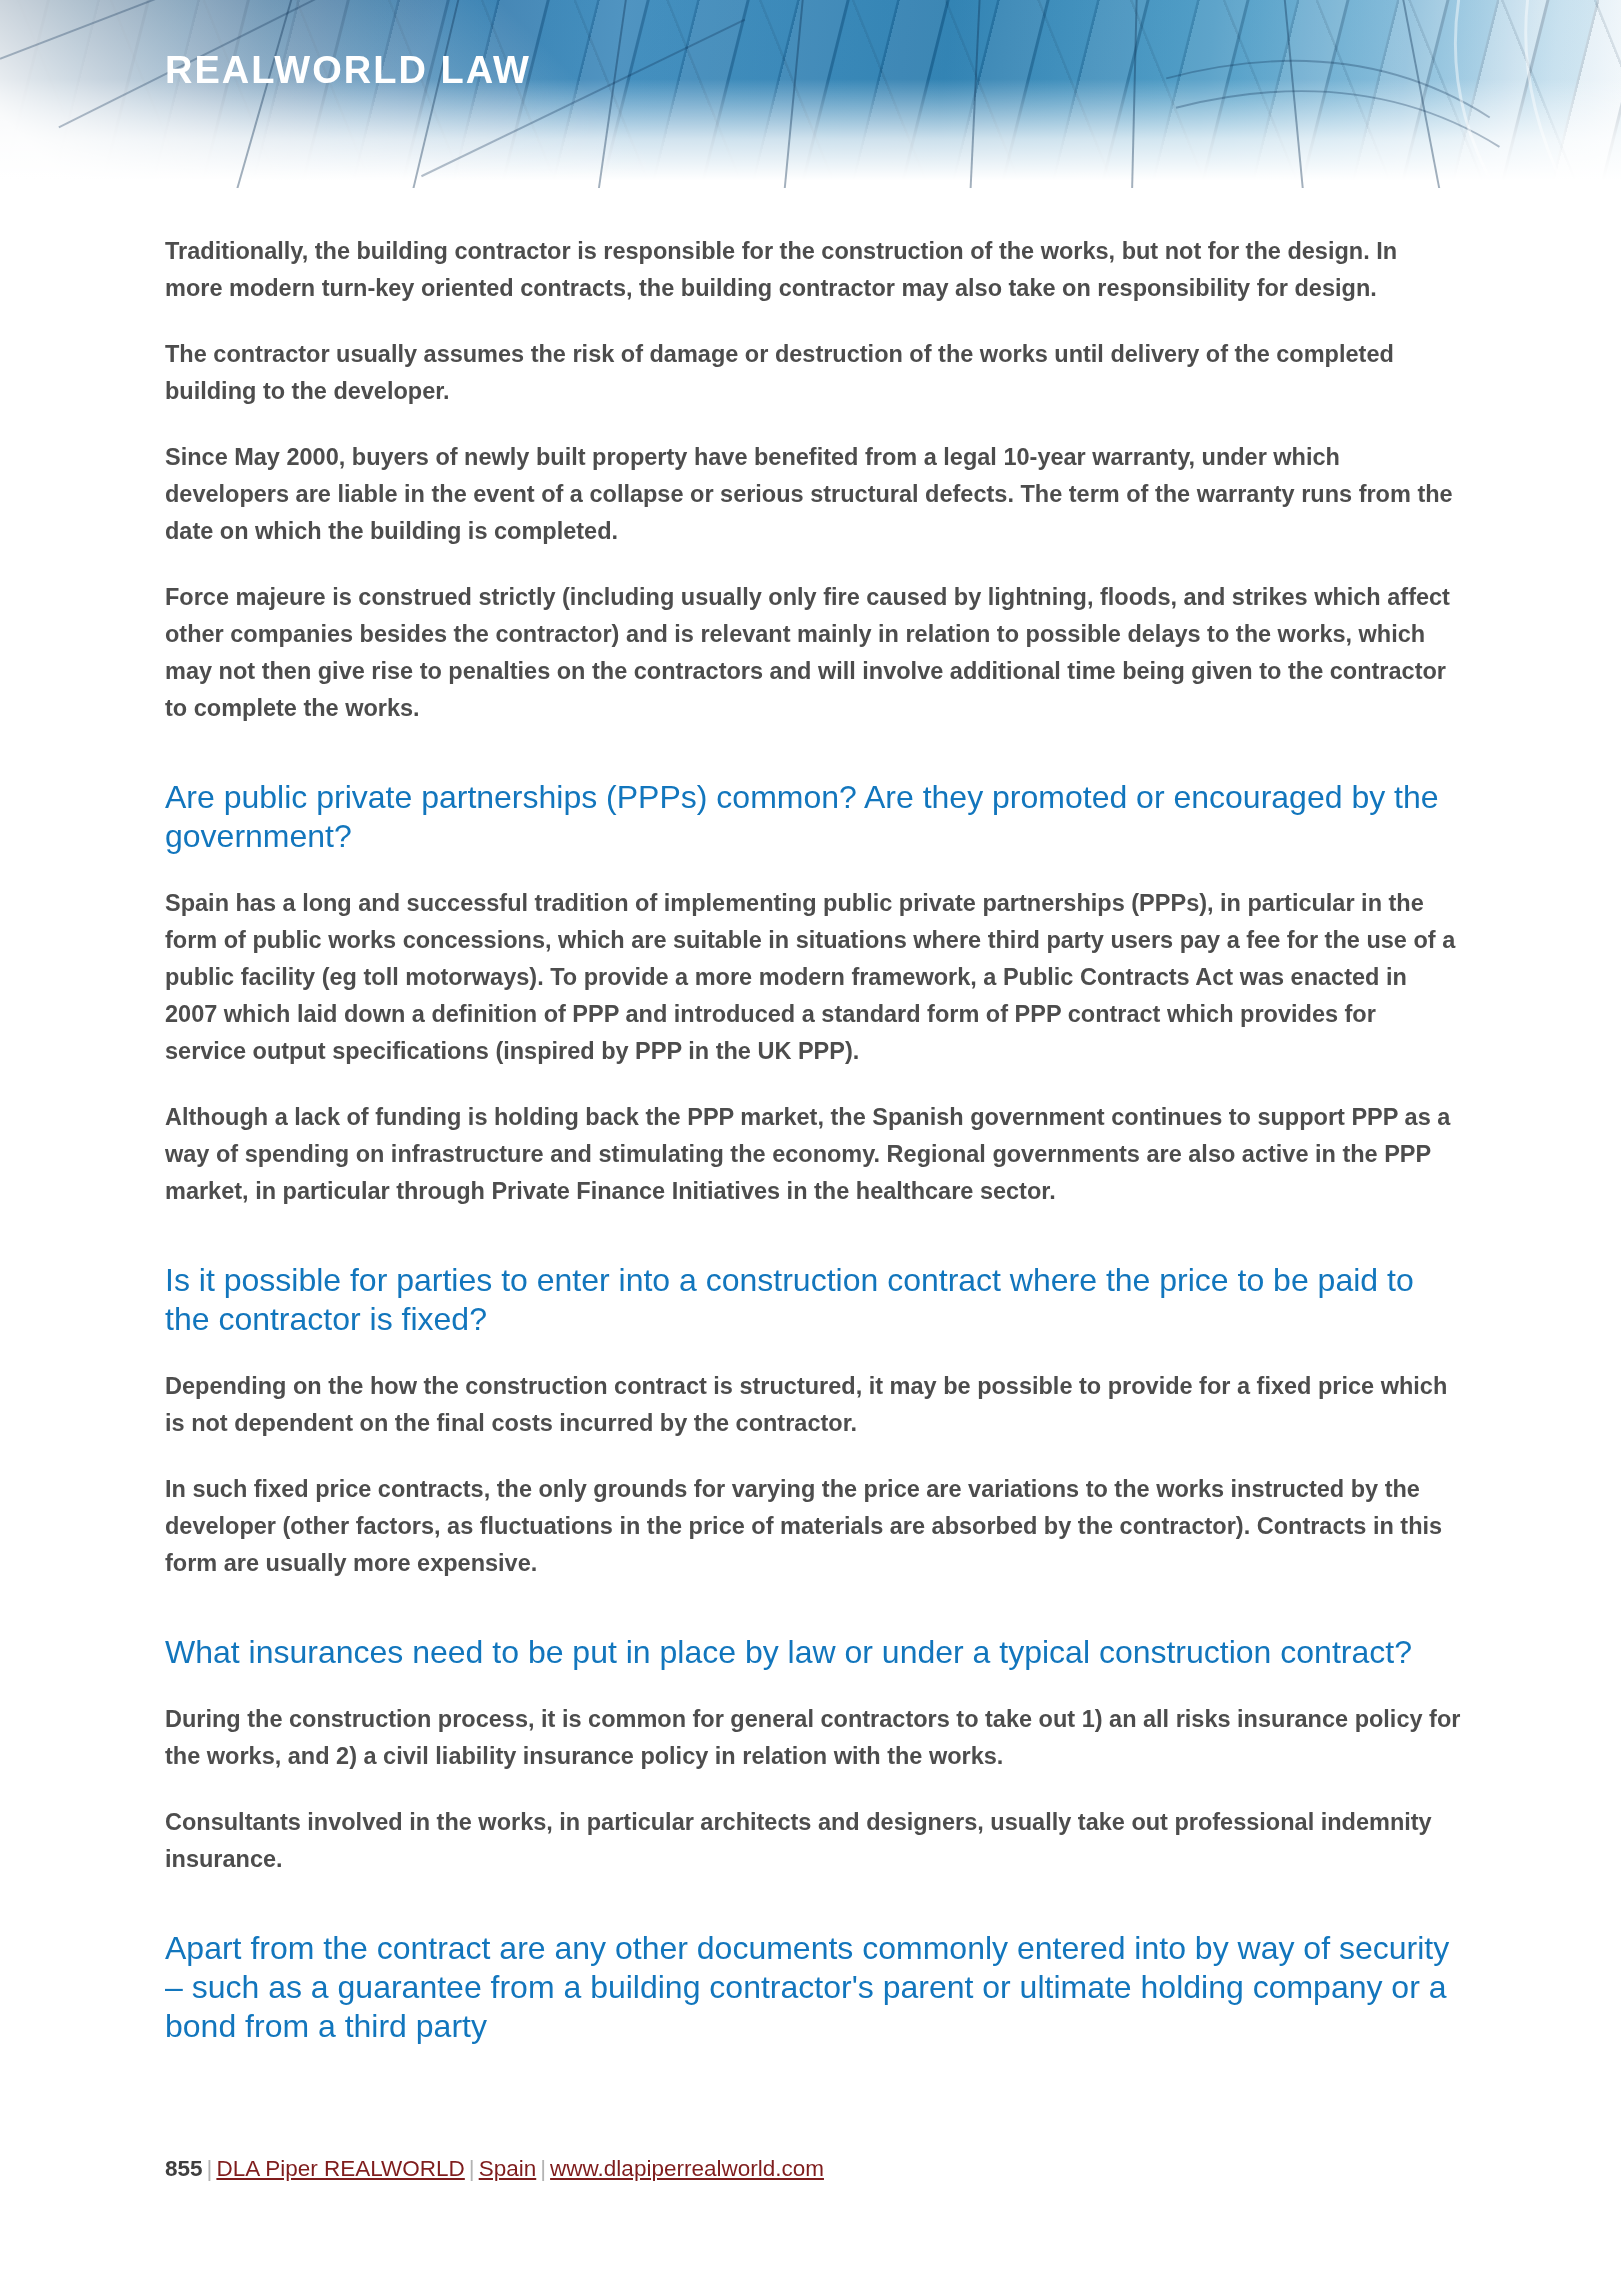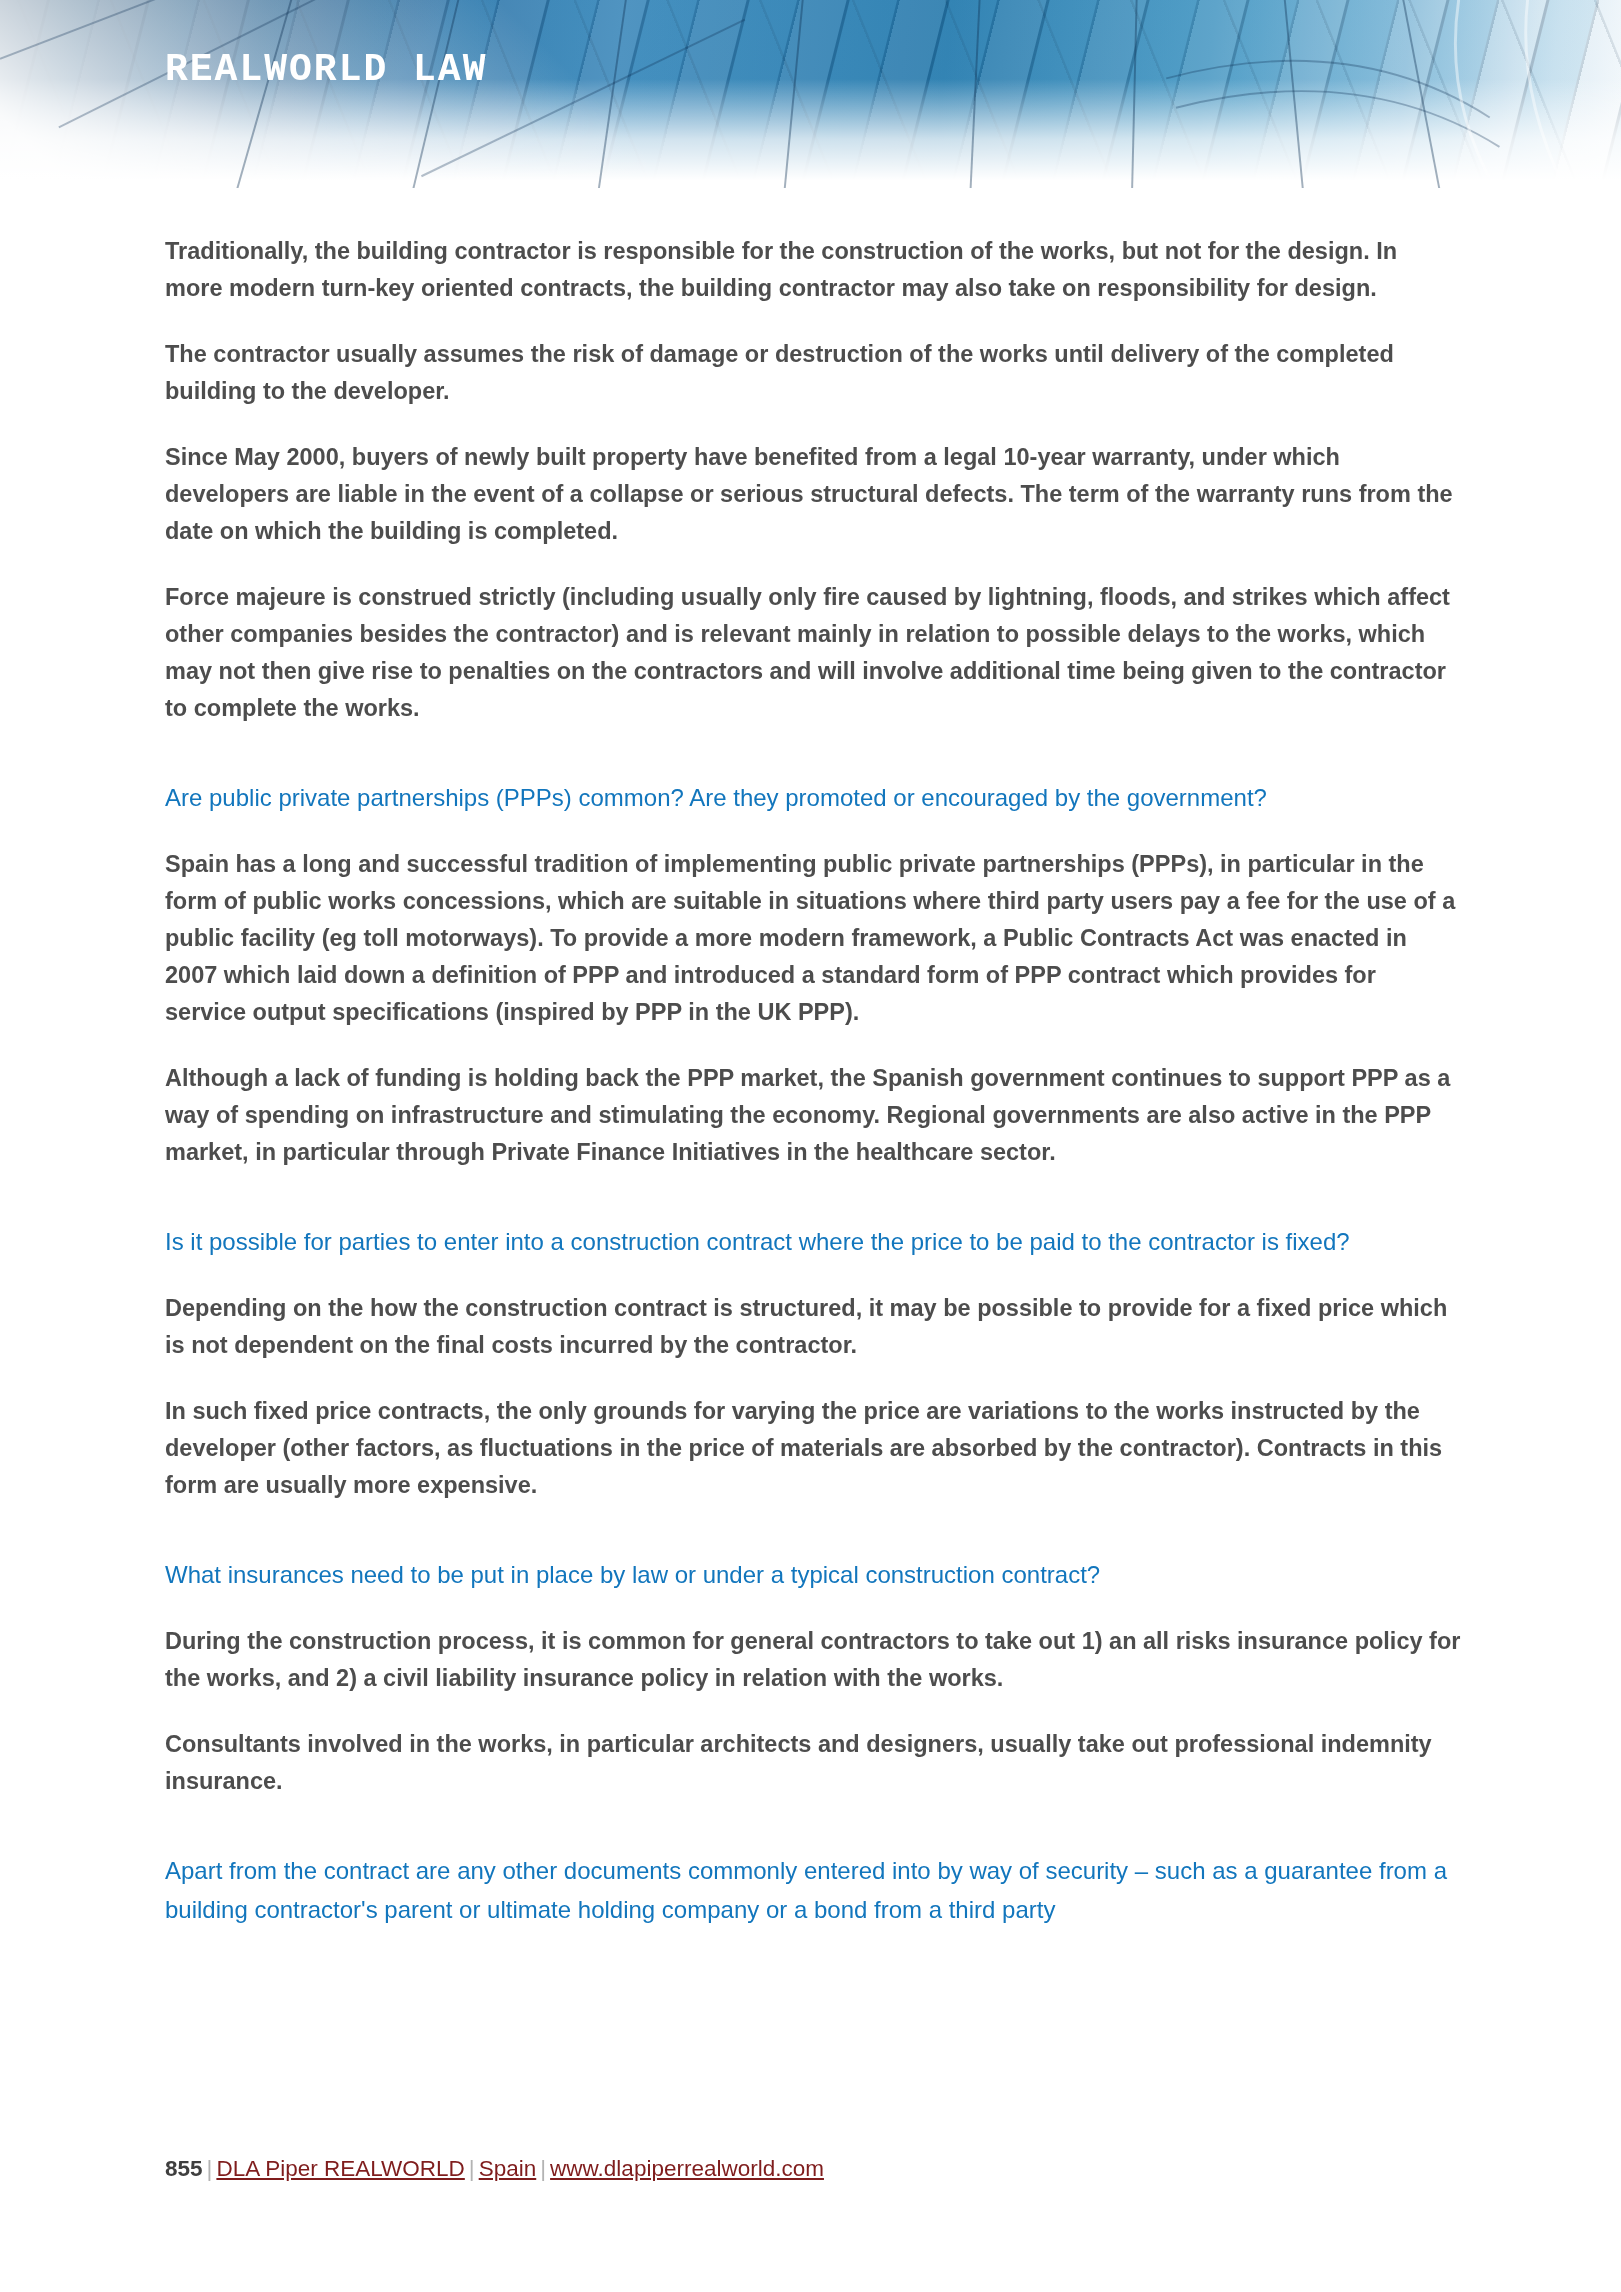--- a/index.html
+++ b/index.html
@@ -43,38 +43,37 @@
   }
   .brand {
     position: absolute;
     left: 165px;
     top: 51px;
     color: #ffffff;
     font-size: 38px;
     font-weight: 700;
     letter-spacing: 2px;
     line-height: 1;
-    font-family: Liberation Mono, monospace;
   }
 
   
   .content {
     padding: 45px 161px 0 165px;
     width: 1296px;
   }
   .para {
     margin: 0 0 29px 0;
     font-size: 23.5px;
     line-height: 37px;
     color: #4d4d4d;
     font-weight: 700;
   }
   .question {
     margin: 51px 0 29px 0;
-    font-size: 24px;
+    font-size: 32px;
     line-height: 39px;
     color: #1276bd;
     font-weight: 400;
   }
 
   
   .footer {
     position: absolute;
     left: 165px;
     top: 2154px;

